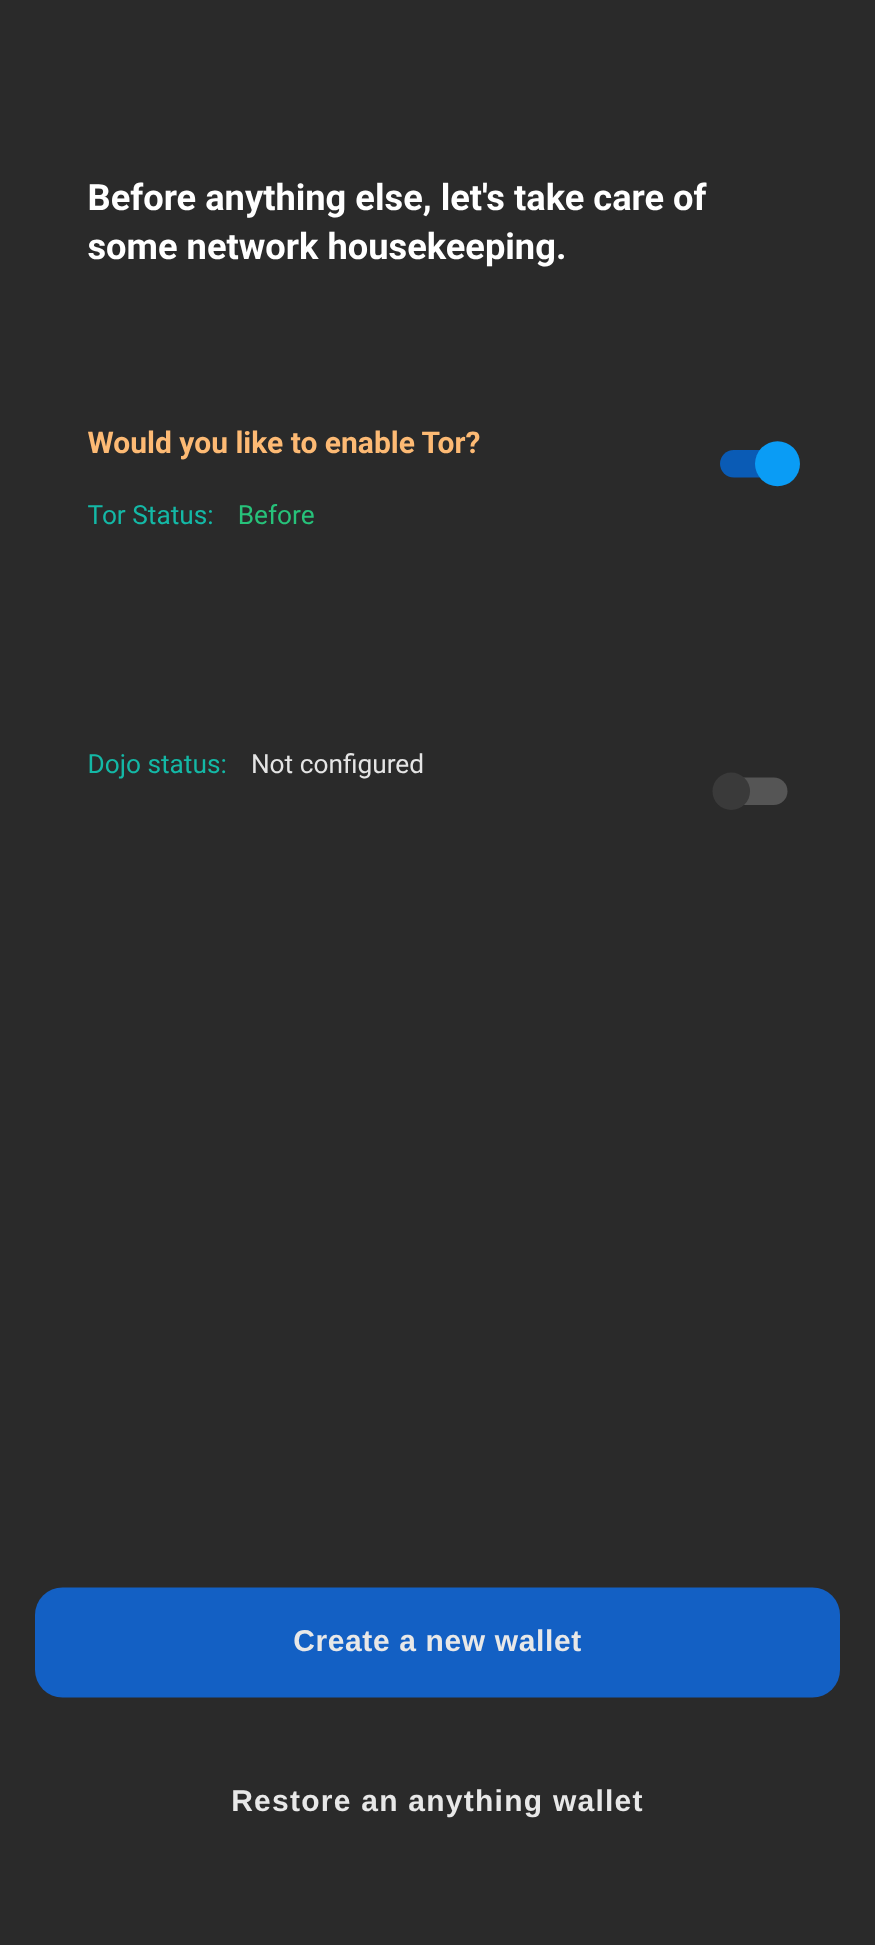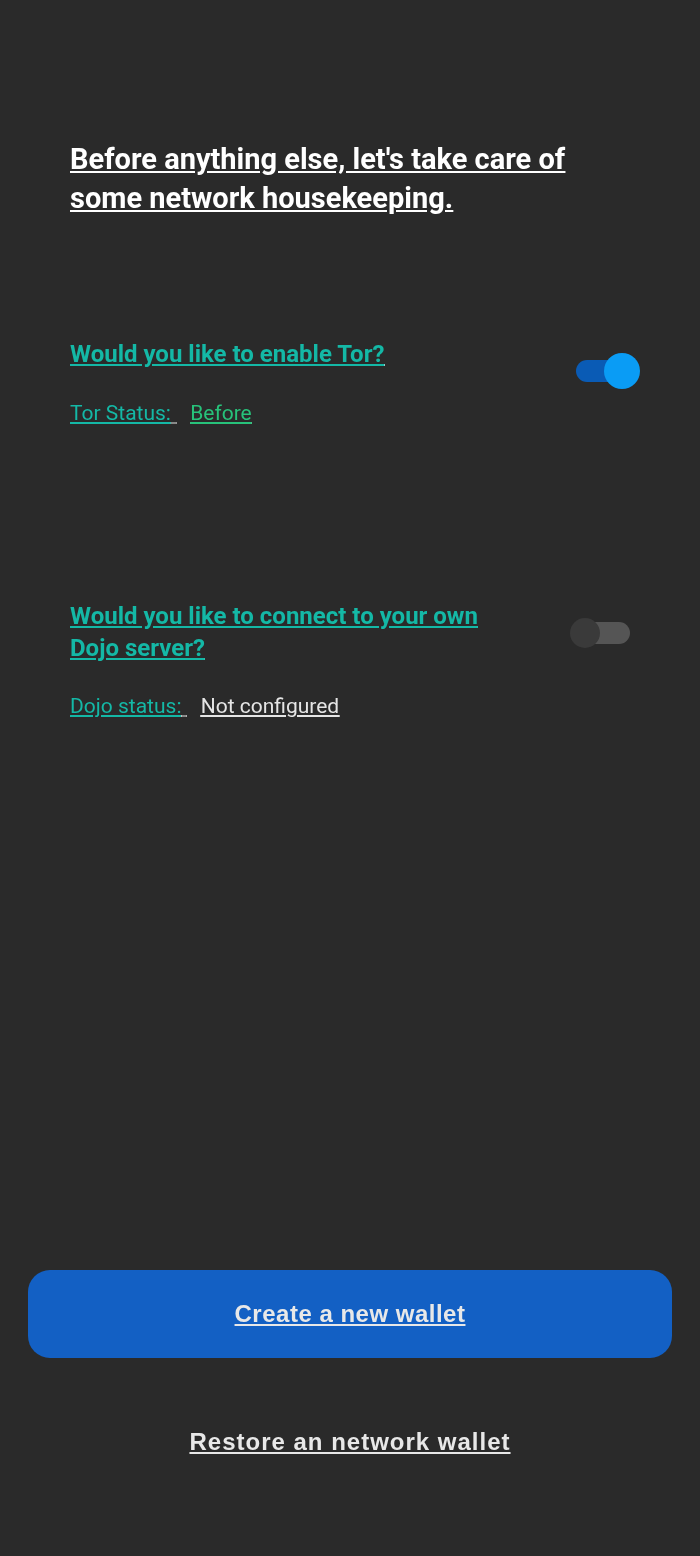--- a/index.html
+++ b/index.html
@@ -1,19 +1,18 @@
 <!DOCTYPE html>
 <html><head>
 <meta charset="utf-8">
 <style>
   * {
     margin: 0;
     padding: 0;
     box-sizing: border-box;
-    text-decoration: underline;
   }
   body {
     width: 700px;
     height: 1556px;
     background: #2a2a2a;
     font-family: -apple-system, BlinkMacSystemFont, 'Segoe UI', Roboto, sans-serif;
     color: #fff;
     position: relative;
     overflow: hidden;
   }
@@ -34,21 +33,21 @@
     align-items: flex-start;
     margin-bottom: 175px;
   }
   .section-left {
     flex: 1;
     padding-right: 40px;
   }
   .question {
     font-size: 24px;
     font-weight: 700;
-    color: #14b8a6;
+    color: #fdba74;
     line-height: 1.35;
     margin-bottom: 30px;
     max-width: 440px;
   }
   .status-row {
     font-size: 21px;
     color: #888;
   }
   .status-label {
     color: #14b8a6;
@@ -142,26 +141,25 @@
       <div class="status-row">
         <span class="status-label">Tor Status:</span>
         <span class="status-value status-active">Before</span>
       </div>
     </div>
     <div class="toggle toggle-on"></div>
   </div>
 
   <div class="section">
     <div class="section-left">
-      <div class="question">Would you like to connect to your own Dojo server?</div>
       <div class="status-row">
         <span class="status-label">Dojo status:</span>
         <span class="status-value status-notconfigured">Not configured</span>
       </div>
     </div>
     <div class="toggle toggle-off"></div>
   </div>
 </div>
 
 <div class="footer">
   <button class="btn-primary">Create a new wallet</button>
-  <button class="btn-secondary">Restore an network wallet</button>
+  <button class="btn-secondary">Restore an anything wallet</button>
 </div>
 
 </body></html>

